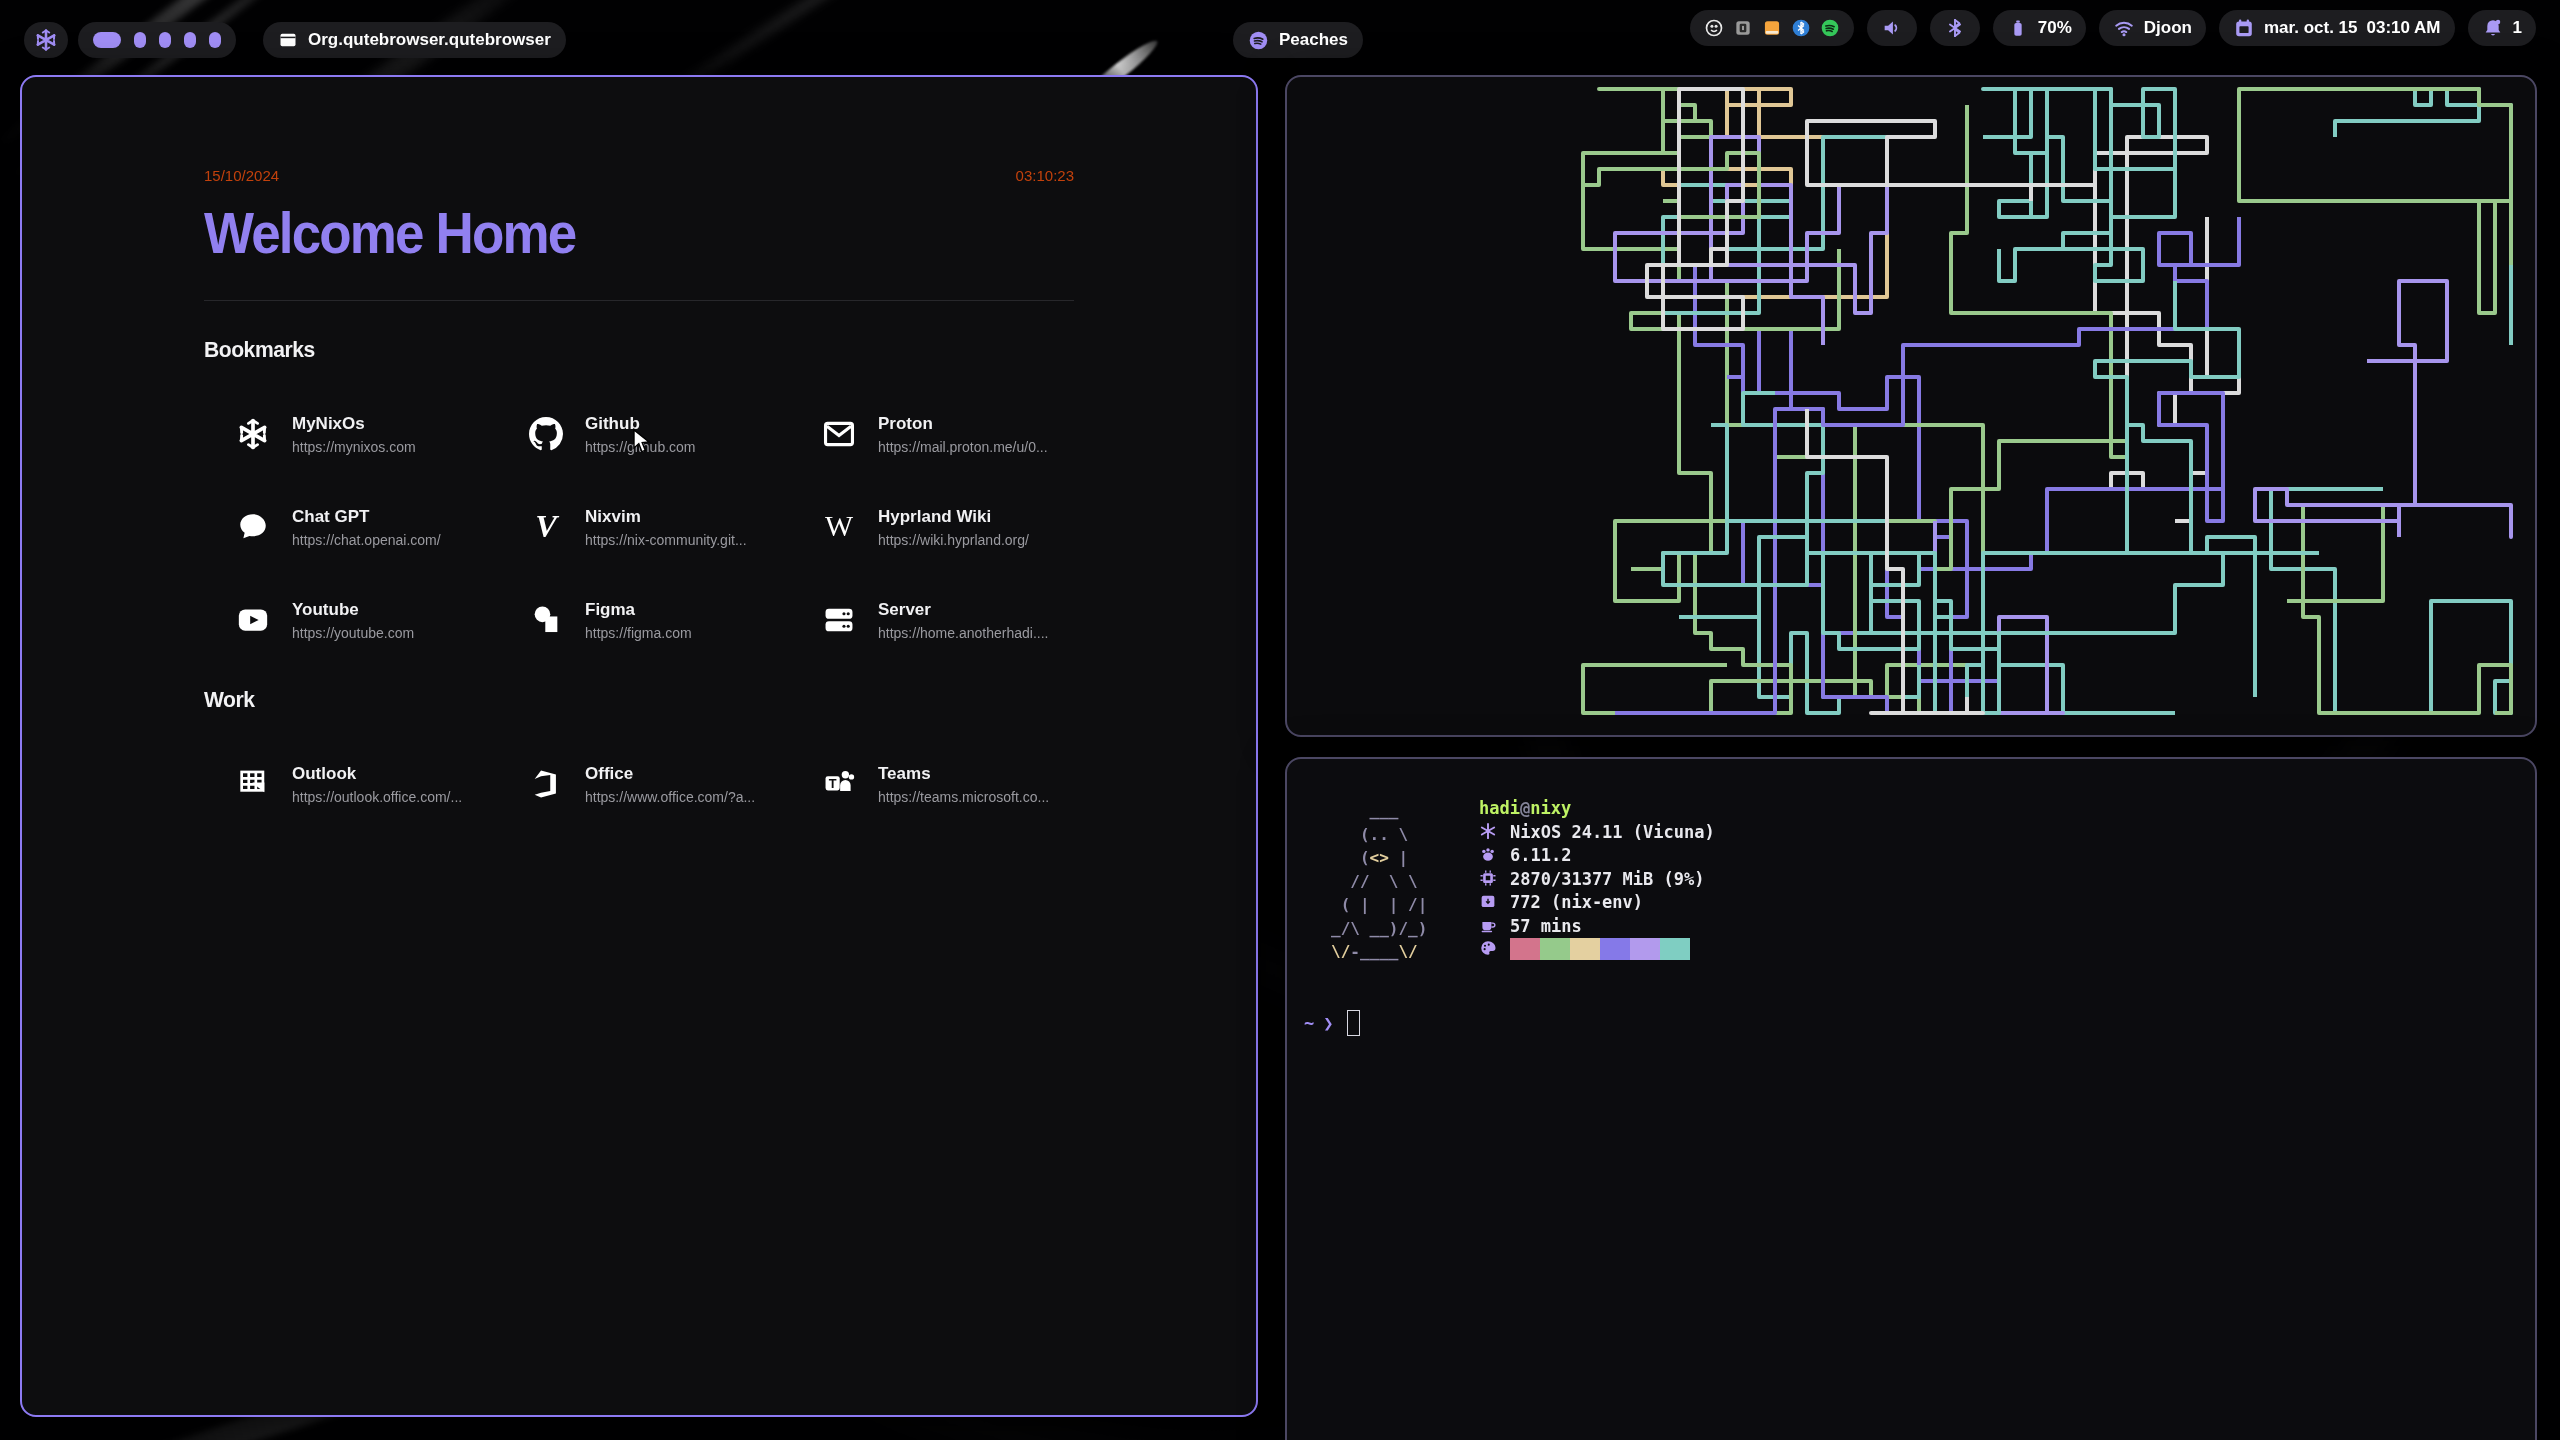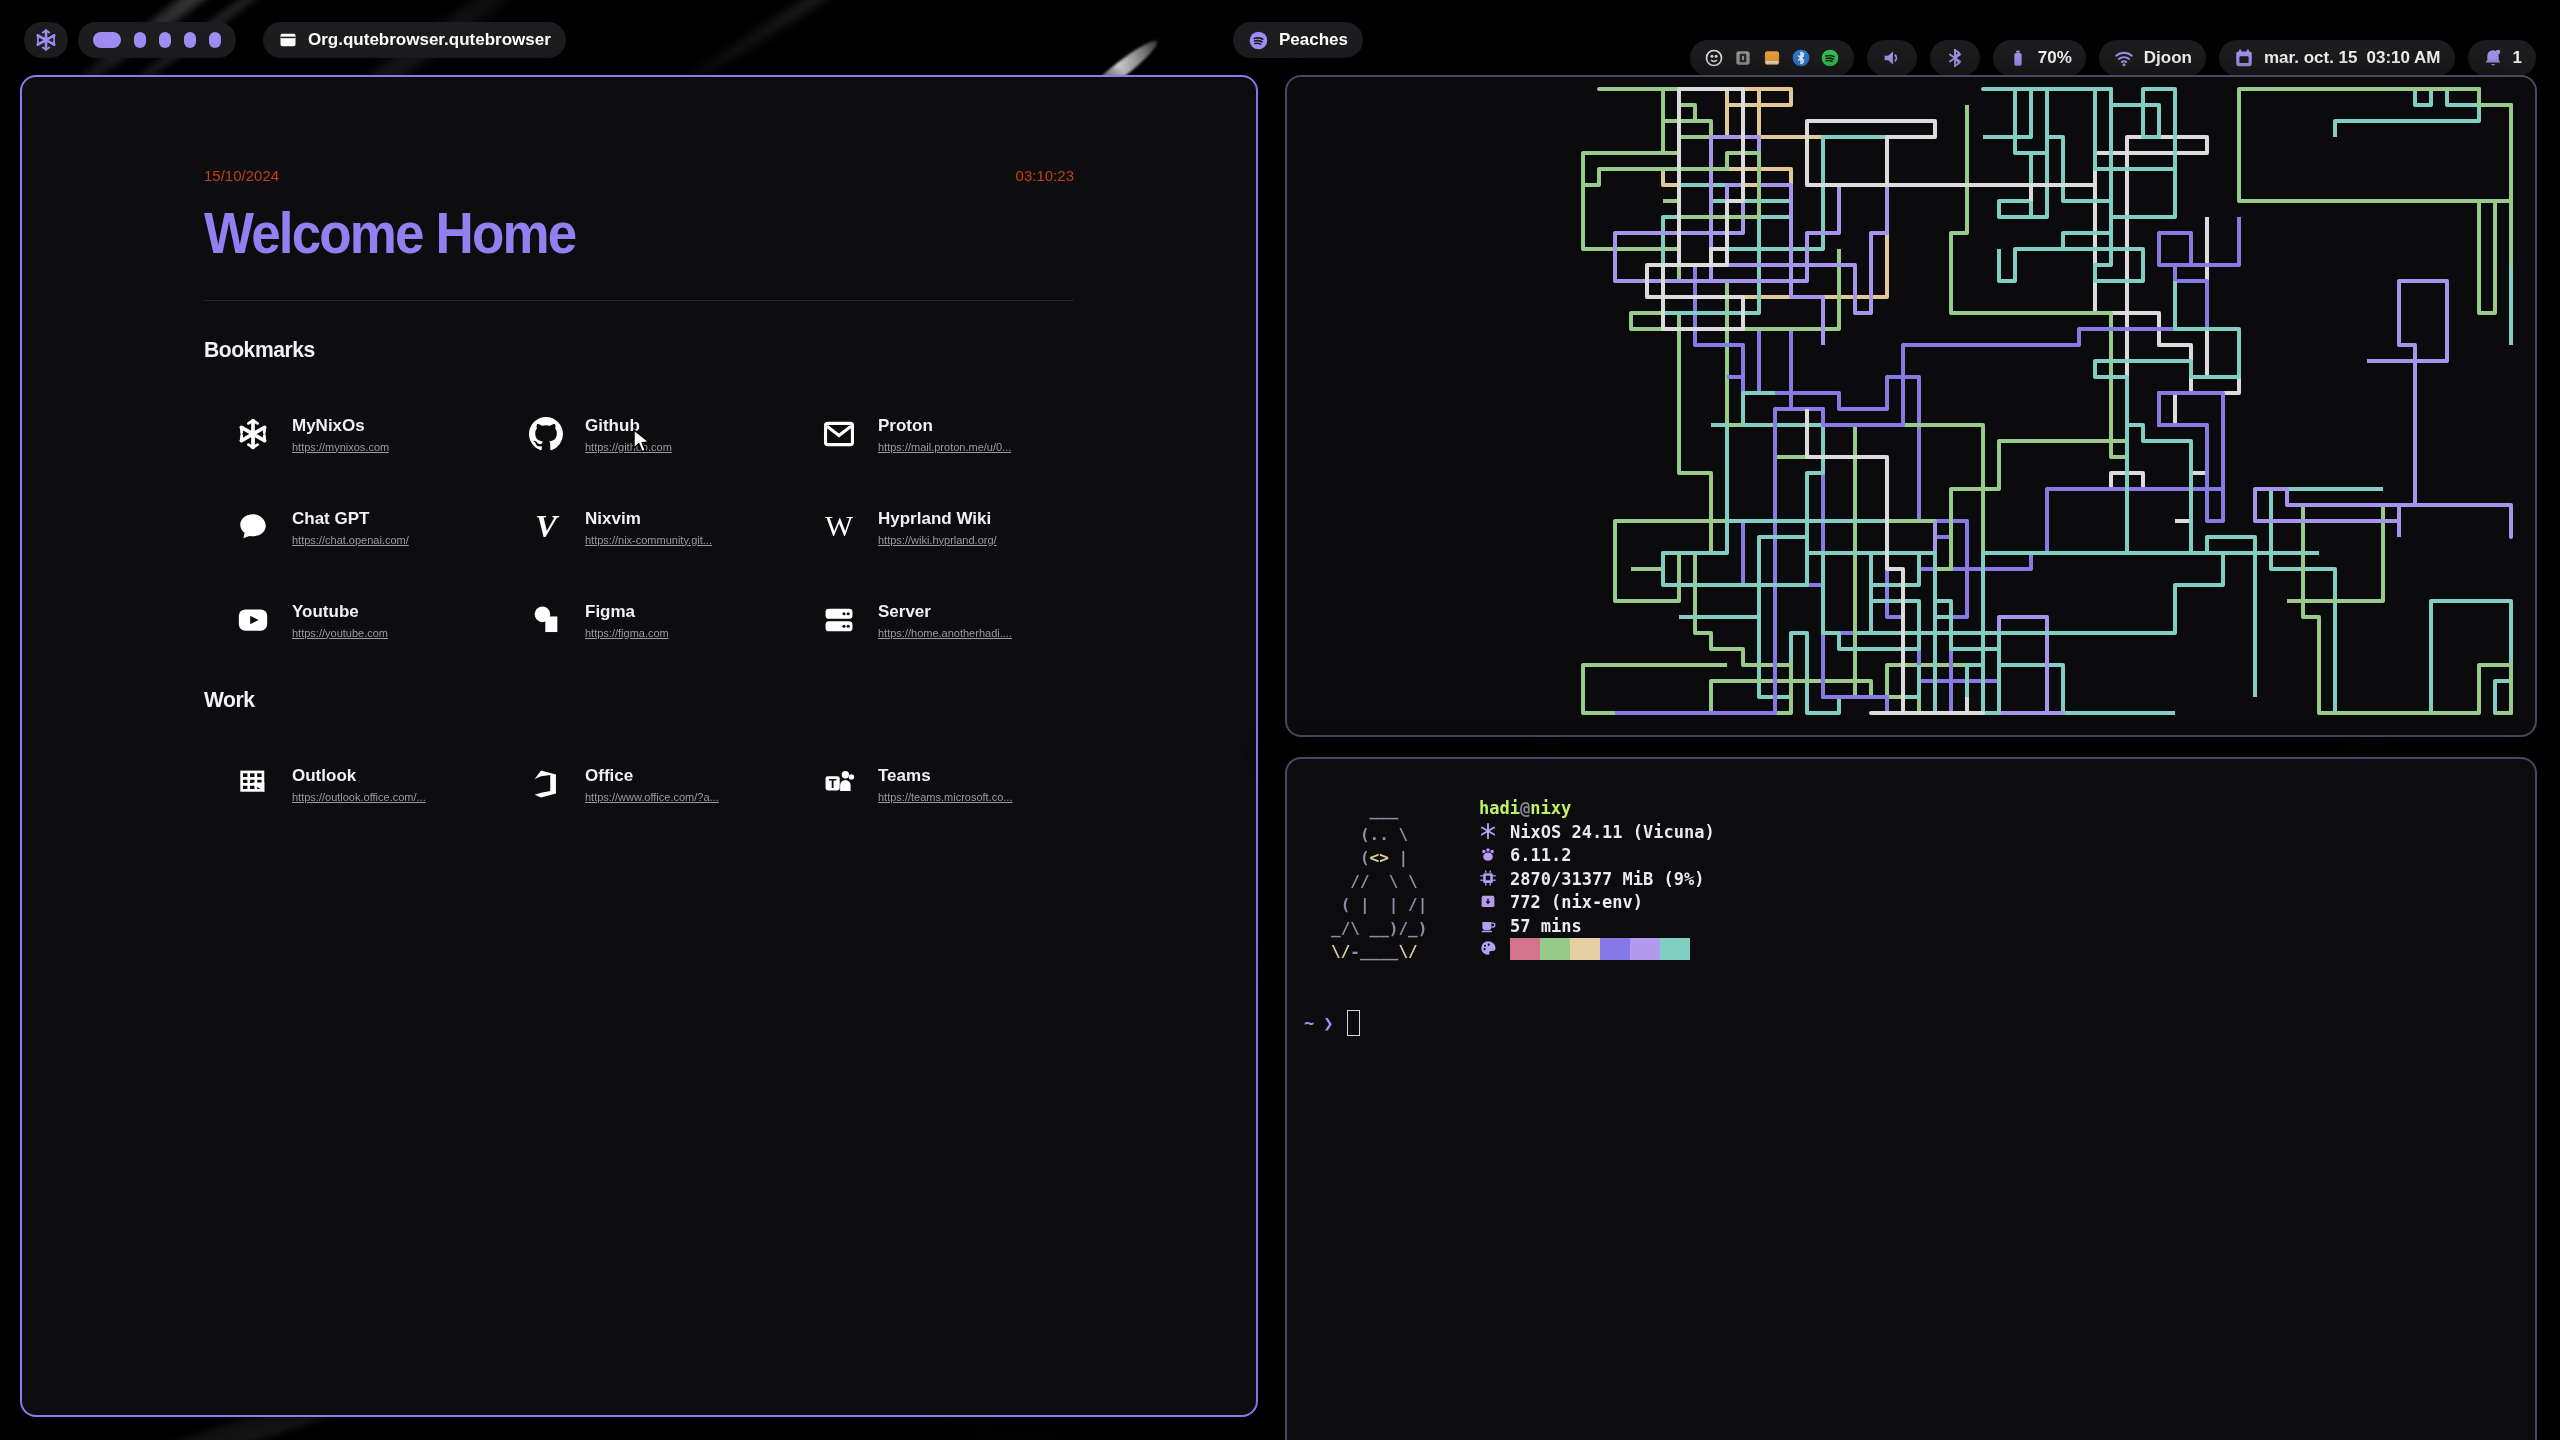--- a/index.html
+++ b/index.html
@@ -29,21 +29,21 @@
   .pill{position:absolute;top:22px;height:36px;background:#1d1d20;border-radius:18px;
         display:flex;align-items:center;gap:10px;padding:0 15px;color:#fff;
         font-weight:700;font-size:17px;box-sizing:border-box;}
   .pill .ico{display:flex;align-items:center;justify-content:center;}
   #pill-nix{left:24px;width:44px;justify-content:center;padding:0;}
   #pill-ws{left:78px;width:158px;gap:13px;justify-content:center;}
   .ws-dot{width:16px;height:16px;border-radius:8px;background:#a18ef5;}
   .ws-active{width:38px;height:16px;border-radius:8px;background:#a18ef5;}
   #pill-title{left:263px;}
   #pill-media{left:1233px;}
-  #right-cluster{position:absolute;top:40px;right:24px;display:flex;gap:13px;}
+  #right-cluster{position:absolute;top:10px;right:24px;display:flex;gap:13px;}
   .rpill{position:relative;height:36px;background:#1d1d20;border-radius:18px;
          display:flex;align-items:center;gap:9px;padding:0 14px;color:#fff;
          font-weight:700;font-size:17px;}
   .tray-ico{width:20px;height:20px;display:flex;align-items:center;justify-content:center;}
 
   
   .win{position:absolute;background:#0d0d0f;border-radius:16px;box-sizing:border-box;
        box-shadow:0 6px 40px rgba(0,0,0,.75);}
   #win-browser{left:20px;top:75px;width:1238px;height:1342px;border:2px solid #8d7af3;}
   #win-pipes{left:1285px;top:75px;width:1252px;height:662px;border:2px solid #4b4763;background:#0b0b0d;}
@@ -56,22 +56,22 @@
             letter-spacing:-2px;transform:scaleX(.93);transform-origin:left;}
   .divider{margin-top:34px;border-top:1px solid #27272b;}
   .sec-heading{margin-top:36px;font-size:22px;font-weight:700;color:#f2f2f4;
                letter-spacing:-.5px;transform:scaleX(.96);transform-origin:left;}
   .bm-grid{margin-top:40px;padding-left:30px;display:grid;
            grid-template-columns:293px 293px 254px;row-gap:31px;}
   .bm-item{display:flex;align-items:center;gap:20px;cursor:pointer;height:62px;}
   .bm-ico{width:38px;height:38px;flex:0 0 38px;display:flex;align-items:center;
           justify-content:center;color:#fff;}
   .bm-name{font-size:17px;font-weight:600;color:#f1f1f3;}
-  .bm-url{font-size:11px;color:#9a9aa0;margin-top:5px;white-space:nowrap;
-          max-width:215px;overflow:hidden;text-decoration:underline;}
+  .bm-url{font-size:14px;color:#9a9aa0;margin-top:5px;white-space:nowrap;
+          max-width:215px;overflow:hidden;}
 
   
   #win-term pre{margin:0;position:absolute;font-family:"DejaVu Sans Mono",monospace;}
   #ff-art{left:44px;top:40px;font-size:16px;line-height:23.5px;font-weight:700;}
   #ff-info{left:192px;top:38px;font-size:17px;line-height:23.5px;font-weight:700;color:#e9e9ee;}
   .ff-g{color:#8f8ba8;} .ff-y{color:#e3cf9e;}
   .ff-user{color:#bef264;} .ff-at{color:#85859a;}
   .ff-ic{display:inline-flex;width:22px;margin-right:9px;vertical-align:-2px;color:#b79cf3;}
   .swatch{display:inline-block;width:30px;height:22px;vertical-align:-5px;}
   #prompt{position:absolute;left:17px;top:251px;font-family:"DejaVu Sans Mono",monospace;

